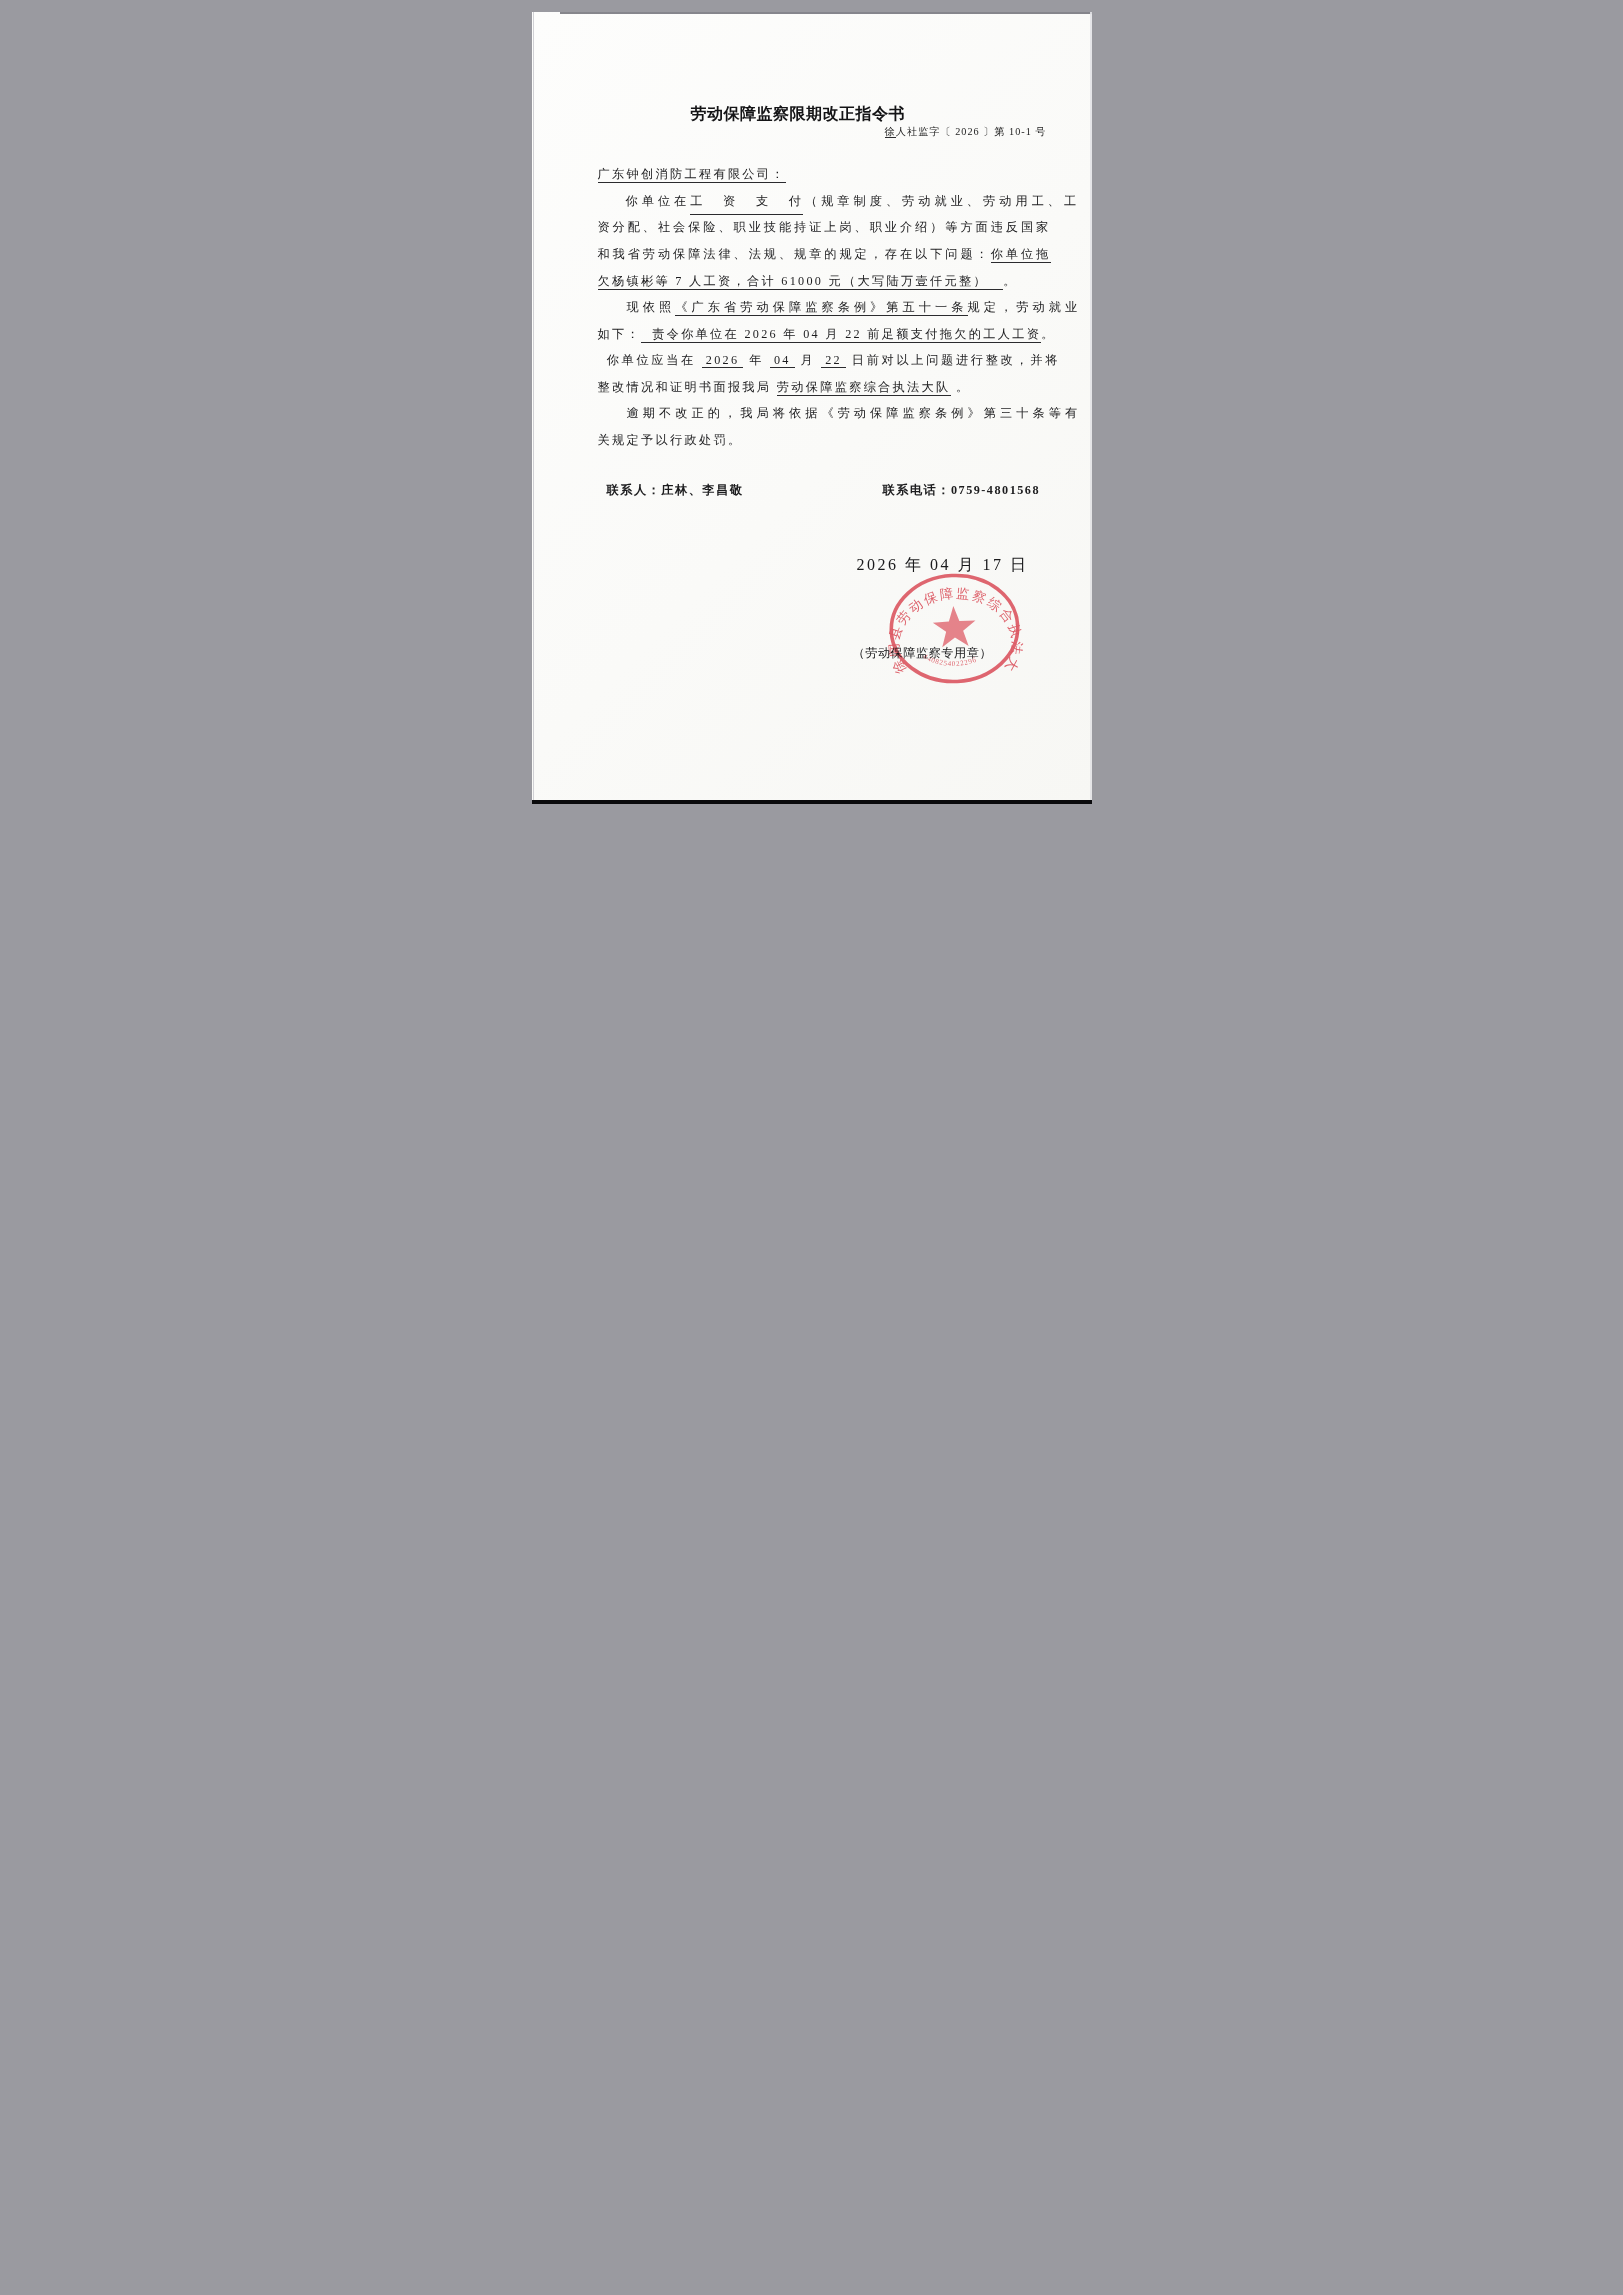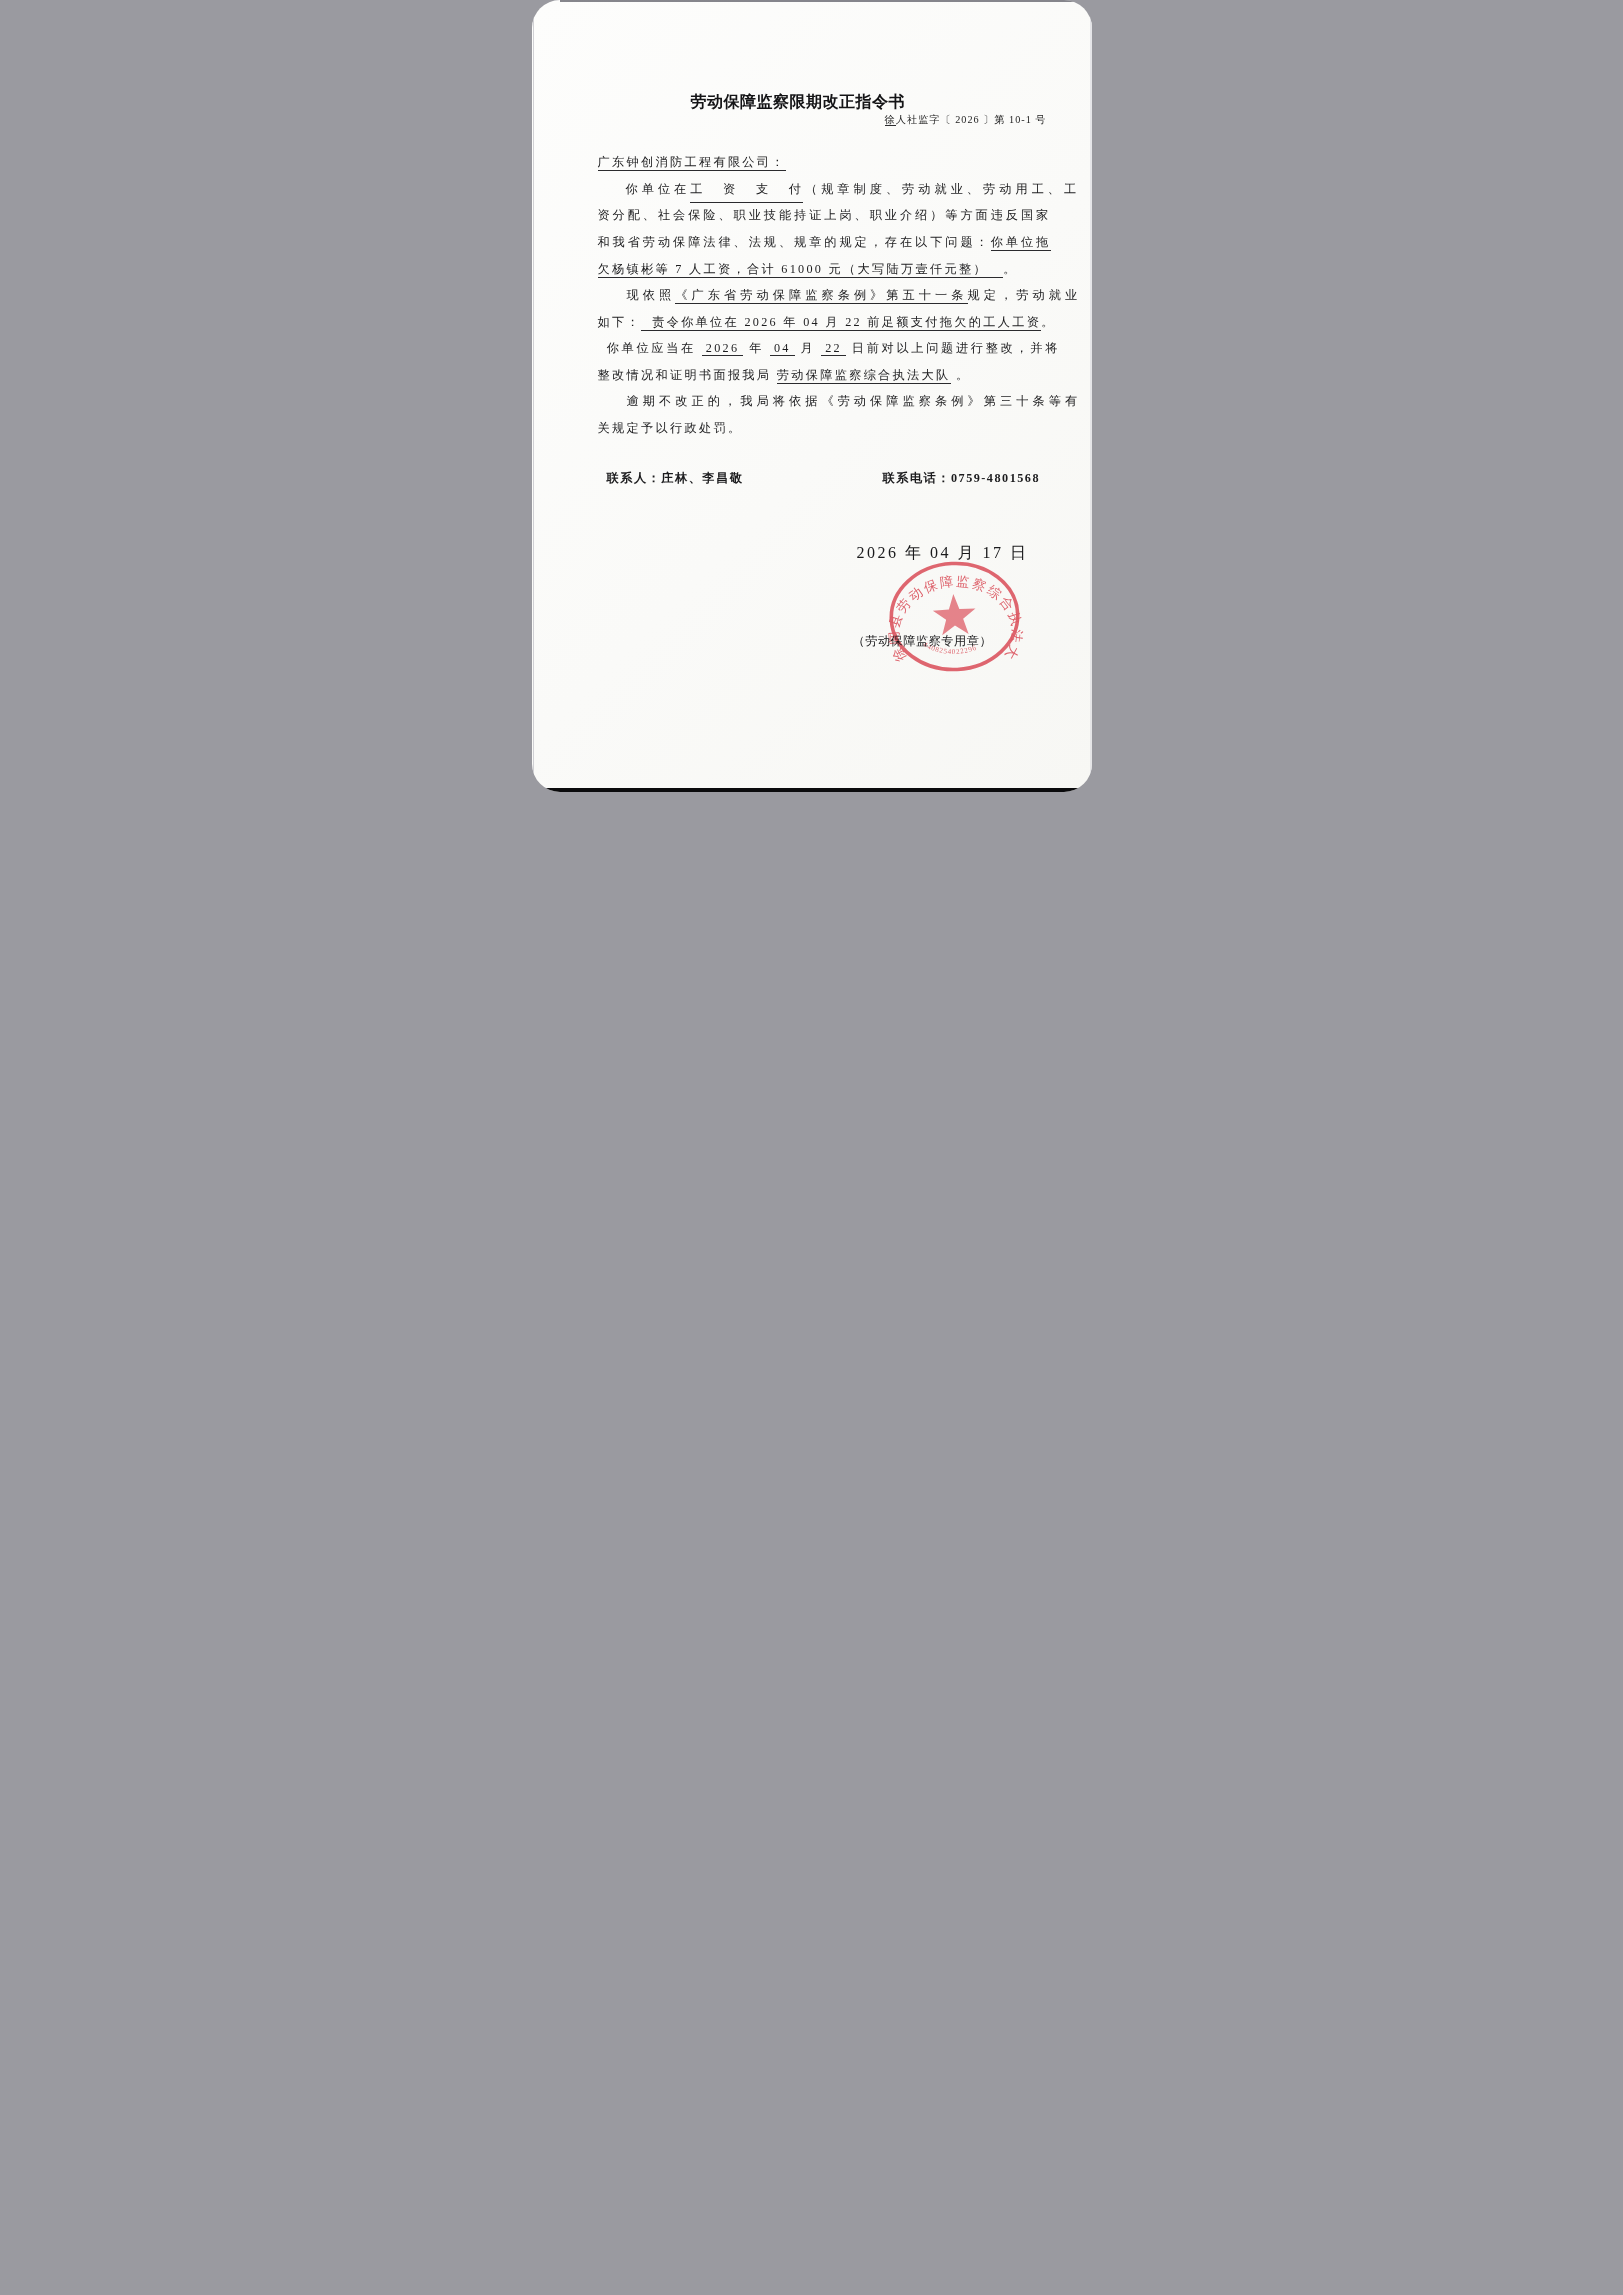--- a/index.html
+++ b/index.html
@@ -1,24 +1,23 @@
 <!DOCTYPE html>
 <html style="font-size:8.2px"><head>
 <meta charset="utf-8">
 <style>
   html,body{margin:0;padding:0;background:#9a9aa0;}
   .page{
     position:relative;
     width:560px;height:792px;
-    margin:0 auto;
+    margin:12px auto;
     background:linear-gradient(135deg,#fdfdfc 0%,#fafaf8 55%,#f7f7f4 100%);
     overflow:hidden;
     font-family:"Liberation Serif","DejaVu Serif",serif;
     color:#1c1c1e;
-    border-radius:28px;
   }
   
   .edge-top{position:absolute;top:0;left:28px;right:0;height:1.5px;background:#53535c;opacity:.7;}
   .edge-bottom{position:absolute;bottom:0;left:0;right:0;height:3.6px;background:#0b0b0d;}
   .edge-left{position:absolute;left:1.5px;top:0;bottom:0;width:1px;background:#c6c6cb;opacity:.8;}
   .edge-right{position:absolute;right:0;top:0;bottom:0;width:1.5px;background:#e2e2e6;opacity:.9;}
 
   .title{
     position:absolute;top:92px;left:0;right:0;height:24.5px;
     text-align:center;font-size:16px;font-weight:700;letter-spacing:0.5px;color:#141416;

